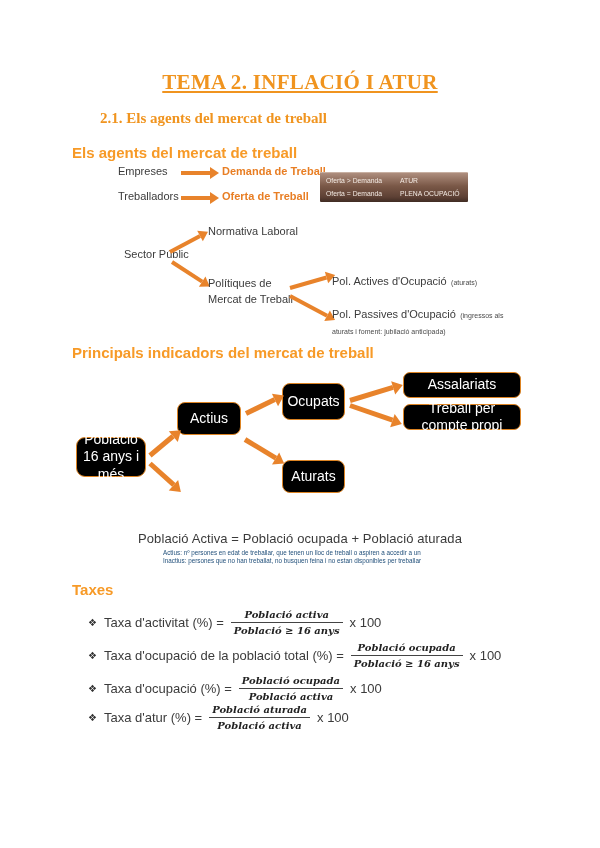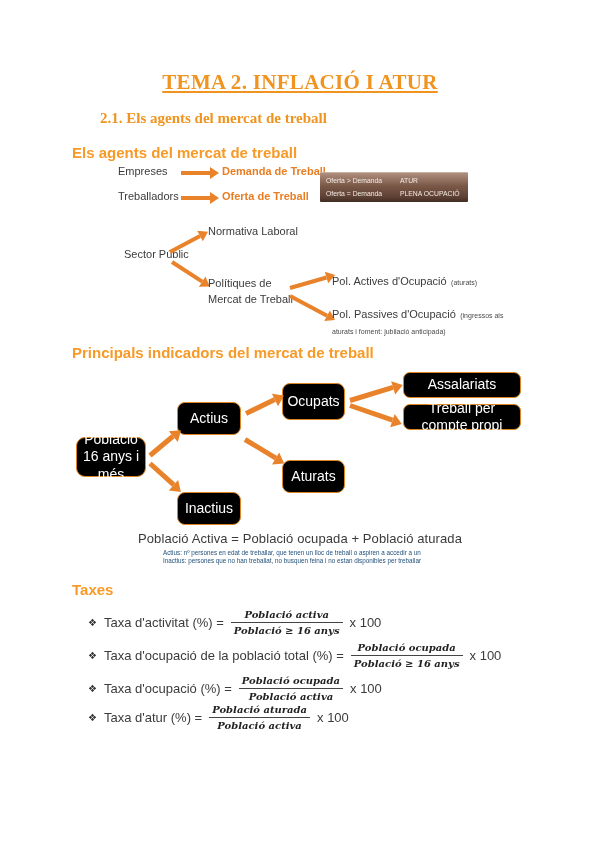--- a/index.html
+++ b/index.html
@@ -122,21 +122,20 @@
   </div>
 
   <div class="abs h3 indicators">Principals indicadors del mercat de treball</div>
 
   <div class="abs obox" style="left:403px;top:372px;width:118px;height:24px;border-radius:7px;">Assalariats</div>
   <div class="abs obox" style="left:403px;top:404px;width:118px;height:24px;border-radius:7px;">Treball per compte propi</div>
   <div class="abs obox" style="left:282px;top:383px;width:63px;height:37px;">Ocupats</div>
   <div class="abs obox" style="left:177px;top:402px;width:64px;height:33px;">Actius</div>
   <div class="abs obox" style="left:76px;top:437px;width:70px;height:40px;border-radius:9px;">Població 16 anys i més</div>
   <div class="abs obox" style="left:282px;top:443px;width:63px;height:33px;margin-top:17px;">Aturats</div>
-  <div class="abs obox" style="left:177px;top:492px;width:64px;height:33px;">Inactius</div>
 
   <div class="abs darrow thick" style="left:150px;top:453px;width:30px;transform:rotate(-40deg);"></div>
   <div class="abs darrow thick" style="left:150px;top:461px;width:32px;transform:rotate(42deg);"></div>
   <div class="abs darrow thick" style="left:246px;top:411px;width:32px;transform:rotate(-26deg);"></div>
   <div class="abs darrow thick" style="left:245px;top:437px;width:36px;transform:rotate(31deg);"></div>
   <div class="abs darrow thick" style="left:350px;top:398px;width:45px;transform:rotate(-17deg);"></div>
   <div class="abs darrow thick" style="left:350px;top:403px;width:45px;transform:rotate(19deg);"></div>
 
   <div class="abs equation">Població Activa = Població ocupada + Població aturada</div>
   <div class="abs eqnotes">

